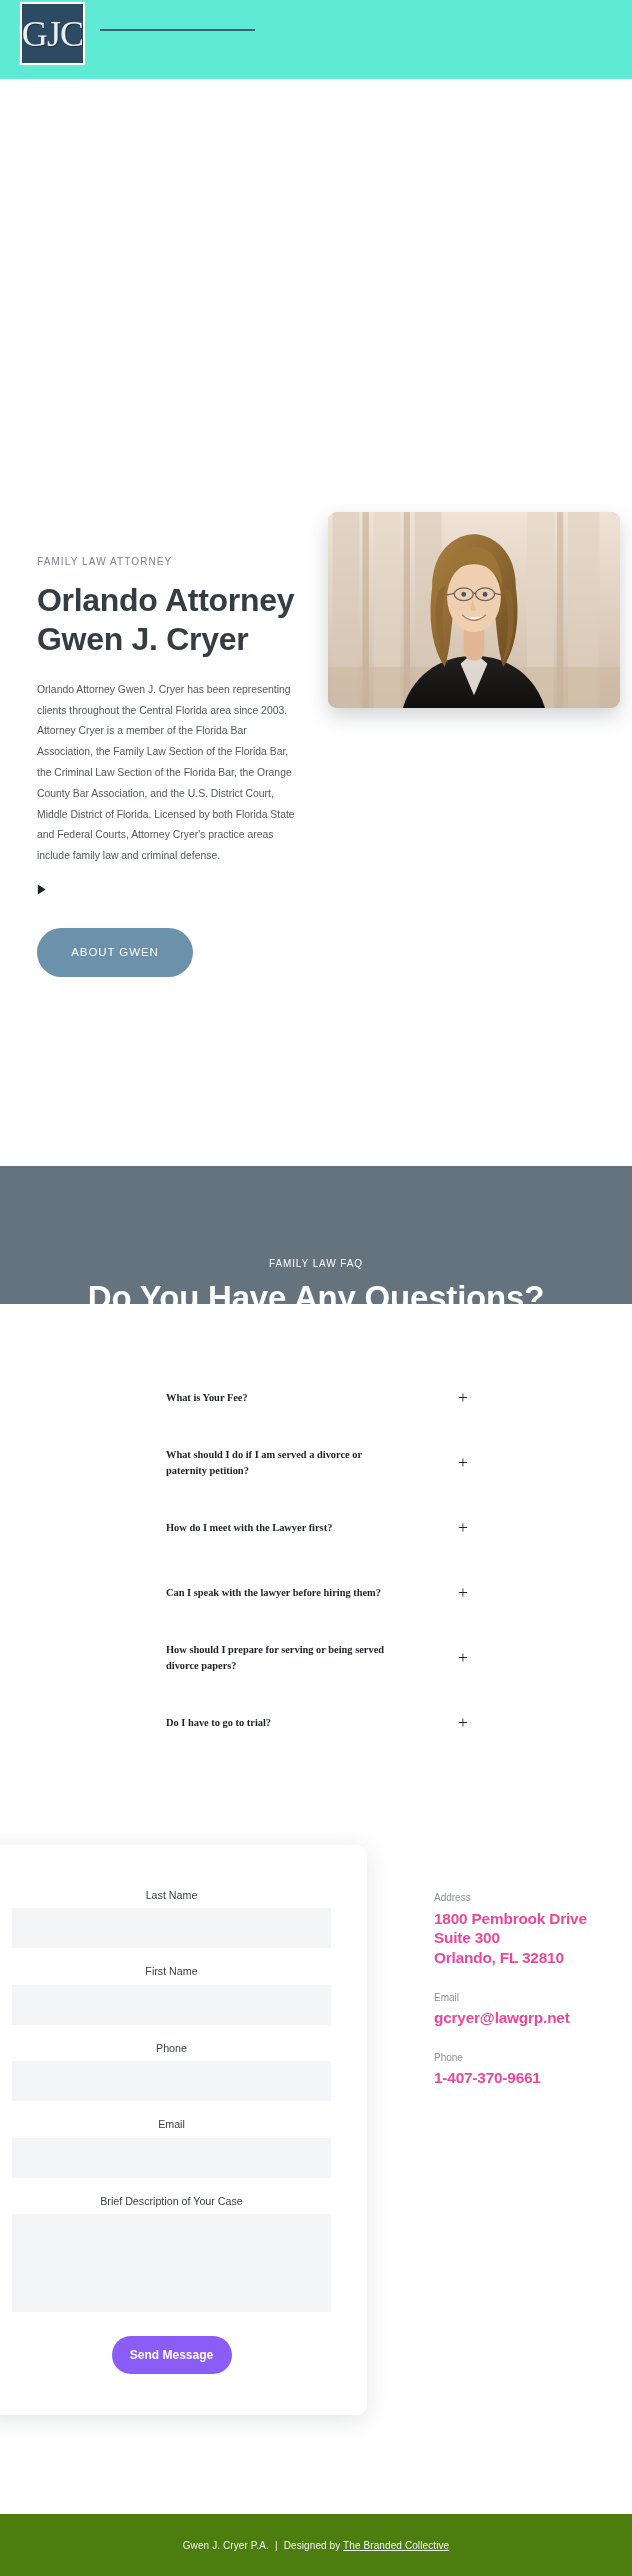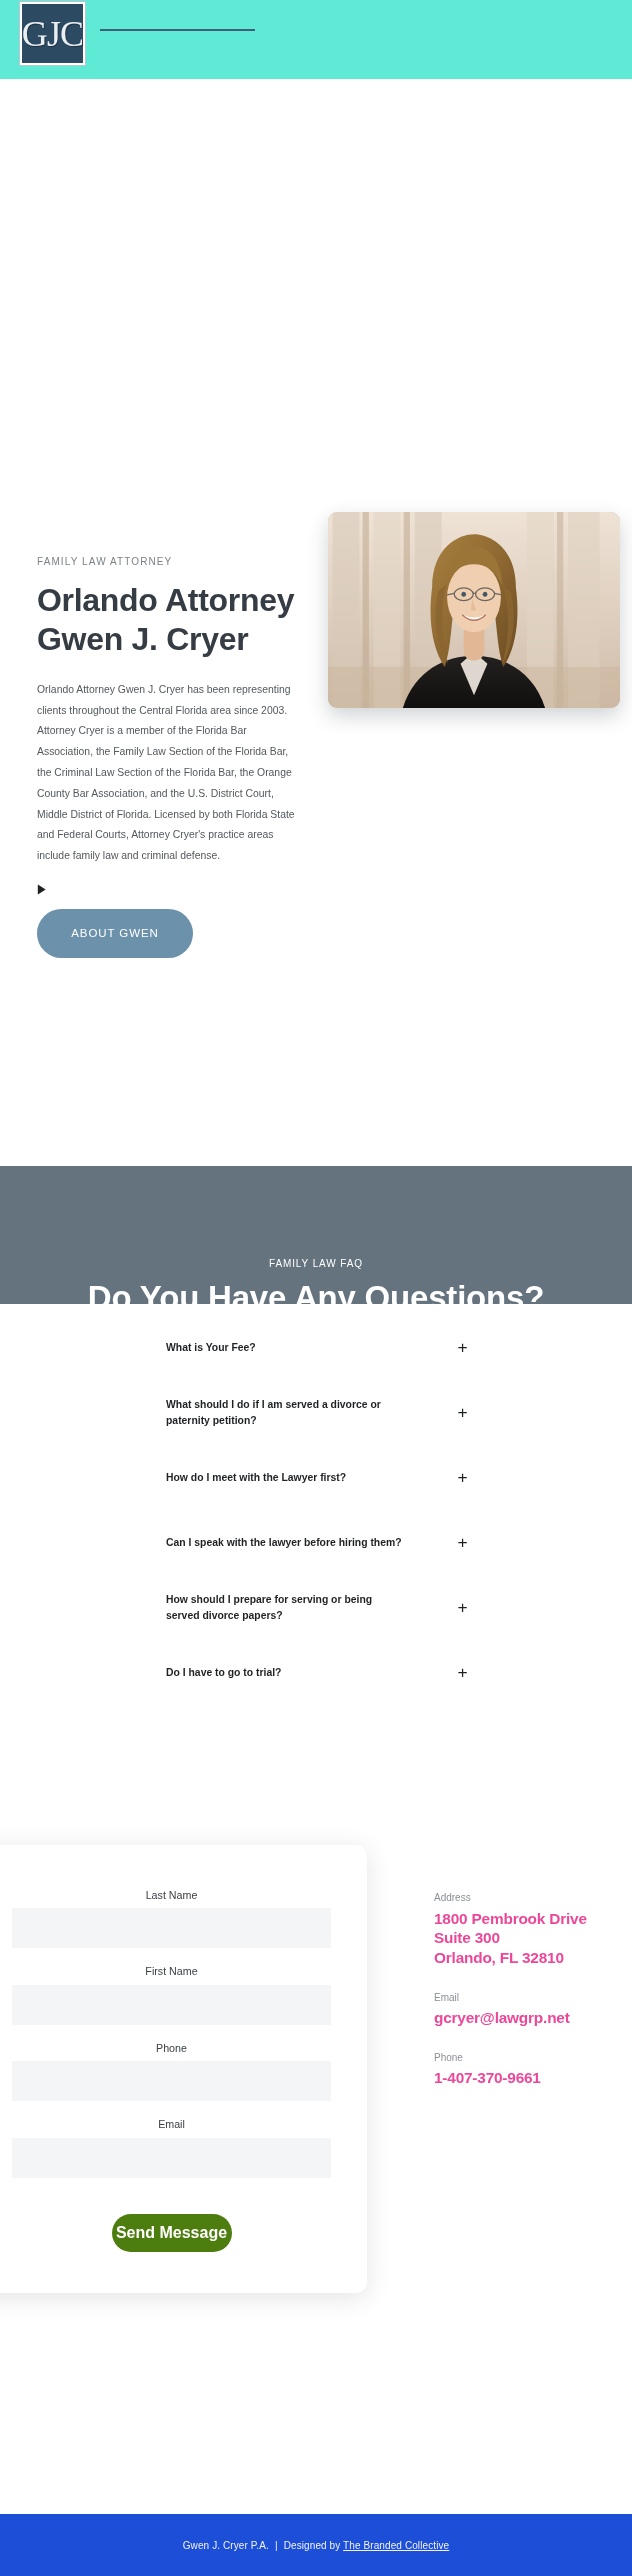--- a/index.html
+++ b/index.html
@@ -49,21 +49,21 @@
   }
   .hero-body {
     margin-top: 20.5px;
     font-size: 10.4px; line-height: 2.0; color: #52585e;
     width: 259px;
   }
   .play-row { margin-top: 17.4px; height: 17.4px; }
   .play-icon { display: inline-block; }
   .btn-about {
     display: inline-flex; align-items: center; justify-content: center;
-    margin-top: 7px;
+    margin-top: 26px;
     width: 156px; height: 49px;
     background: #6c91ab; color: #ffffff;
     border: none; border-radius: 27px;
     font-size: 11.5px; letter-spacing: 0.9px;
     font-family: "Liberation Sans", sans-serif;
     cursor: pointer;
   }
   .hero-photo {
     position: absolute; left: 328px; top: 38px;
     width: 292px; height: 196px;
@@ -86,21 +86,21 @@
     text-align: center; color: #ffffff;
     font-size: 10px; letter-spacing: 0.9px; text-transform: uppercase;
   }
   .faq-heading {
     position: absolute; top: 112px; left: 0; width: 632px;
     text-align: center; color: #ffffff;
     font-size: 33px; line-height: 1.22; font-weight: 700; letter-spacing: -0.2px;
   }
 
   
-  .faq-list { position: absolute; top: 1315px; left: 0; width: 632px; }
+  .faq-list { position: absolute; top: 1365px; left: 0; width: 632px; font-family: Liberation Serif, serif; }
   .faq-item {
     position: relative;
     width: 316px; margin: 0 auto;
     display: flex; align-items: center; justify-content: space-between;
     padding: 0 6.3px 0 8px;
     height: 65px;
     cursor: pointer;
   }
   .faq-q {
     font-size: 10.4px; font-weight: 700; color: #1f2225;
@@ -132,43 +132,43 @@
     font-family: "Liberation Sans", sans-serif; font-size: 10.3px;
     color: #3b4147; padding: 0 9.5px;
   }
   .field-textarea {
     display: block; width: 100%; height: 98px;
     background: #f4f5f6; border: none; outline: none; resize: none;
     font-family: "Liberation Sans", sans-serif; font-size: 10.3px;
     color: #3b4147; padding: 8px 9.5px;
   }
   .btn-send {
-    display: block; margin: 36px auto 0;
+    display: block; margin: 24px auto 0;
     width: 120px; height: 38px;
-    background: #4d7c0f; color: #ffffff;
+    background: #8b5cf6; color: #ffffff;
     border: none; border-radius: 20.5px;
-    font-size: 16px; font-weight: 700;
+    font-size: 12px; font-weight: 700;
     font-family: "Liberation Sans", sans-serif;
     cursor: pointer;
   }
   .contact-info { position: absolute; left: 434px; top: 47px; width: 166px; }
   .info-block { margin-bottom: 24px; }
   .info-label { font-size: 10px; color: #8b9096; margin-bottom: 5.5px; }
   .info-value {
     font-size: 15.4px; font-weight: 700; color: #ec4899;
     line-height: 1.28; letter-spacing: -0.2px;
     word-break: break-all;
   }
   .info-value .vline { display: block; }
 
   
   .site-footer {
     position: absolute; left: 0; top: 2514px;
     width: 632px; height: 62px;
-    background: #1d4ed8;
+    background: #4d7c0f;
     display: flex; align-items: center; justify-content: center;
   }
   .footer-text { font-size: 10px; color: #f2f3f4; letter-spacing: 0.1px; }
   .footer-text .sep { margin: 0 3.2px; }
   .footer-link { color: #f2f3f4; text-decoration: underline; }
 </style>
 </head>
 <body>
 
 <header class="site-header">
@@ -297,20 +297,24 @@
       <input class="field-input" type="text" placeholder="" style="">
     </div>
     <div class="field">
       <label class="field-label">Phone</label>
       <input class="field-input" type="text" placeholder="" style="">
     </div>
     <div class="field">
       <label class="field-label">Email</label>
       <input class="field-input" type="text" placeholder="" style="">
     </div>
+    <div class="field">
+      <label class="field-label">Brief Description of Your Case</label>
+      <textarea class="field-textarea" placeholder="" style=""></textarea>
+    </div>
     <button class="btn-send" type="submit">Send Message</button>
   </form>
 
   <div class="contact-info">
     <div class="info-block">
       <div class="info-label">Address</div>
       <div class="info-value">
         <span class="vline">1800 Pembrook Drive</span>
         <span class="vline">Suite 300</span>
         <span class="vline">Orlando, FL 32810</span>

